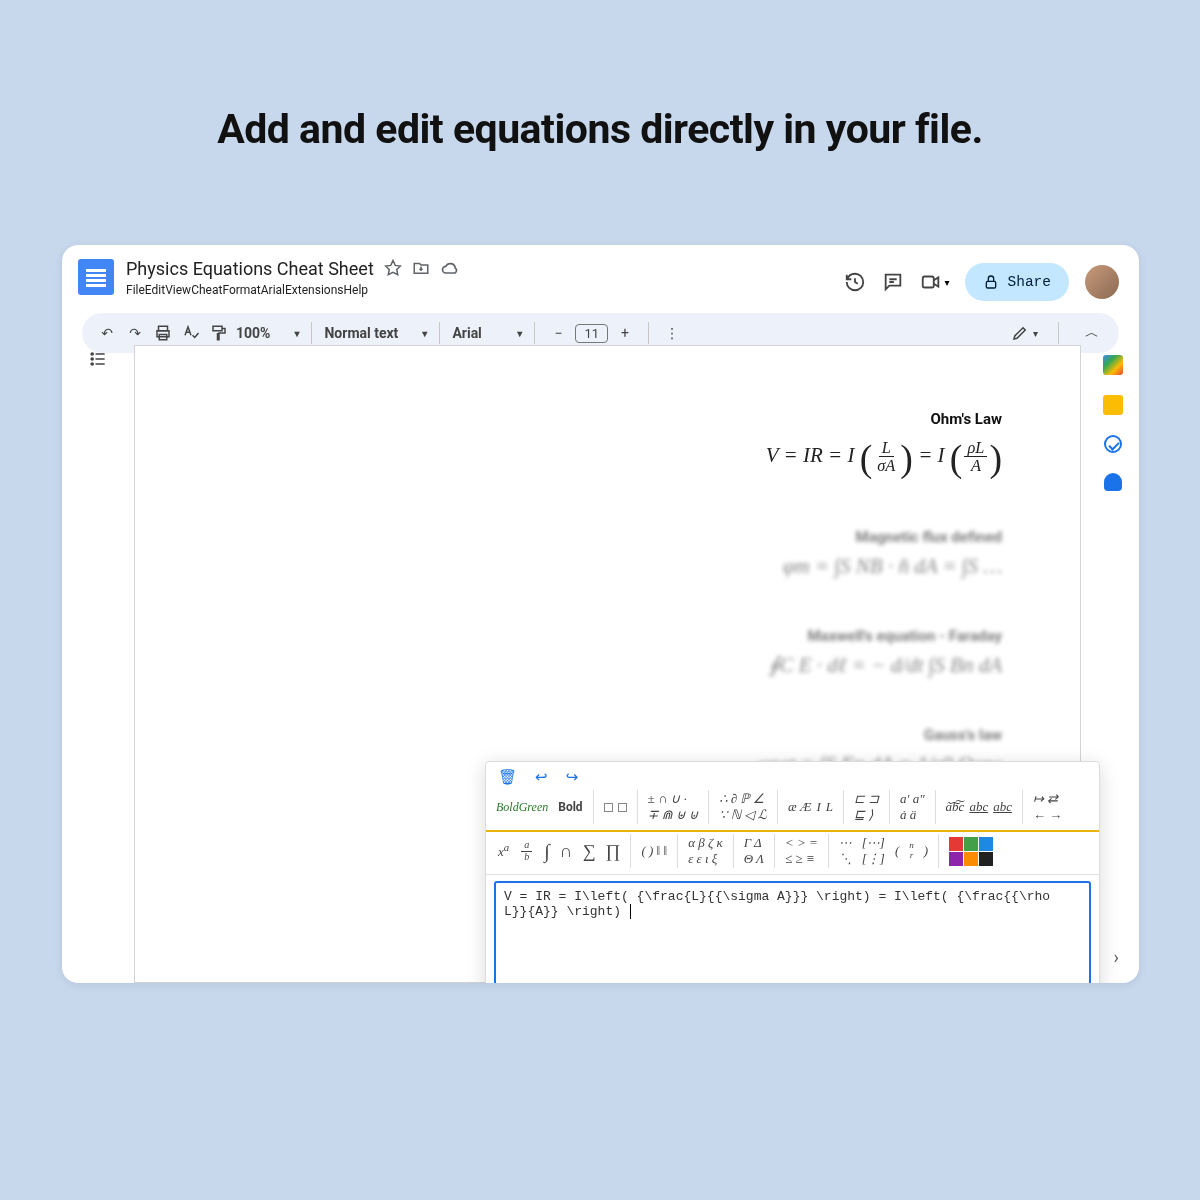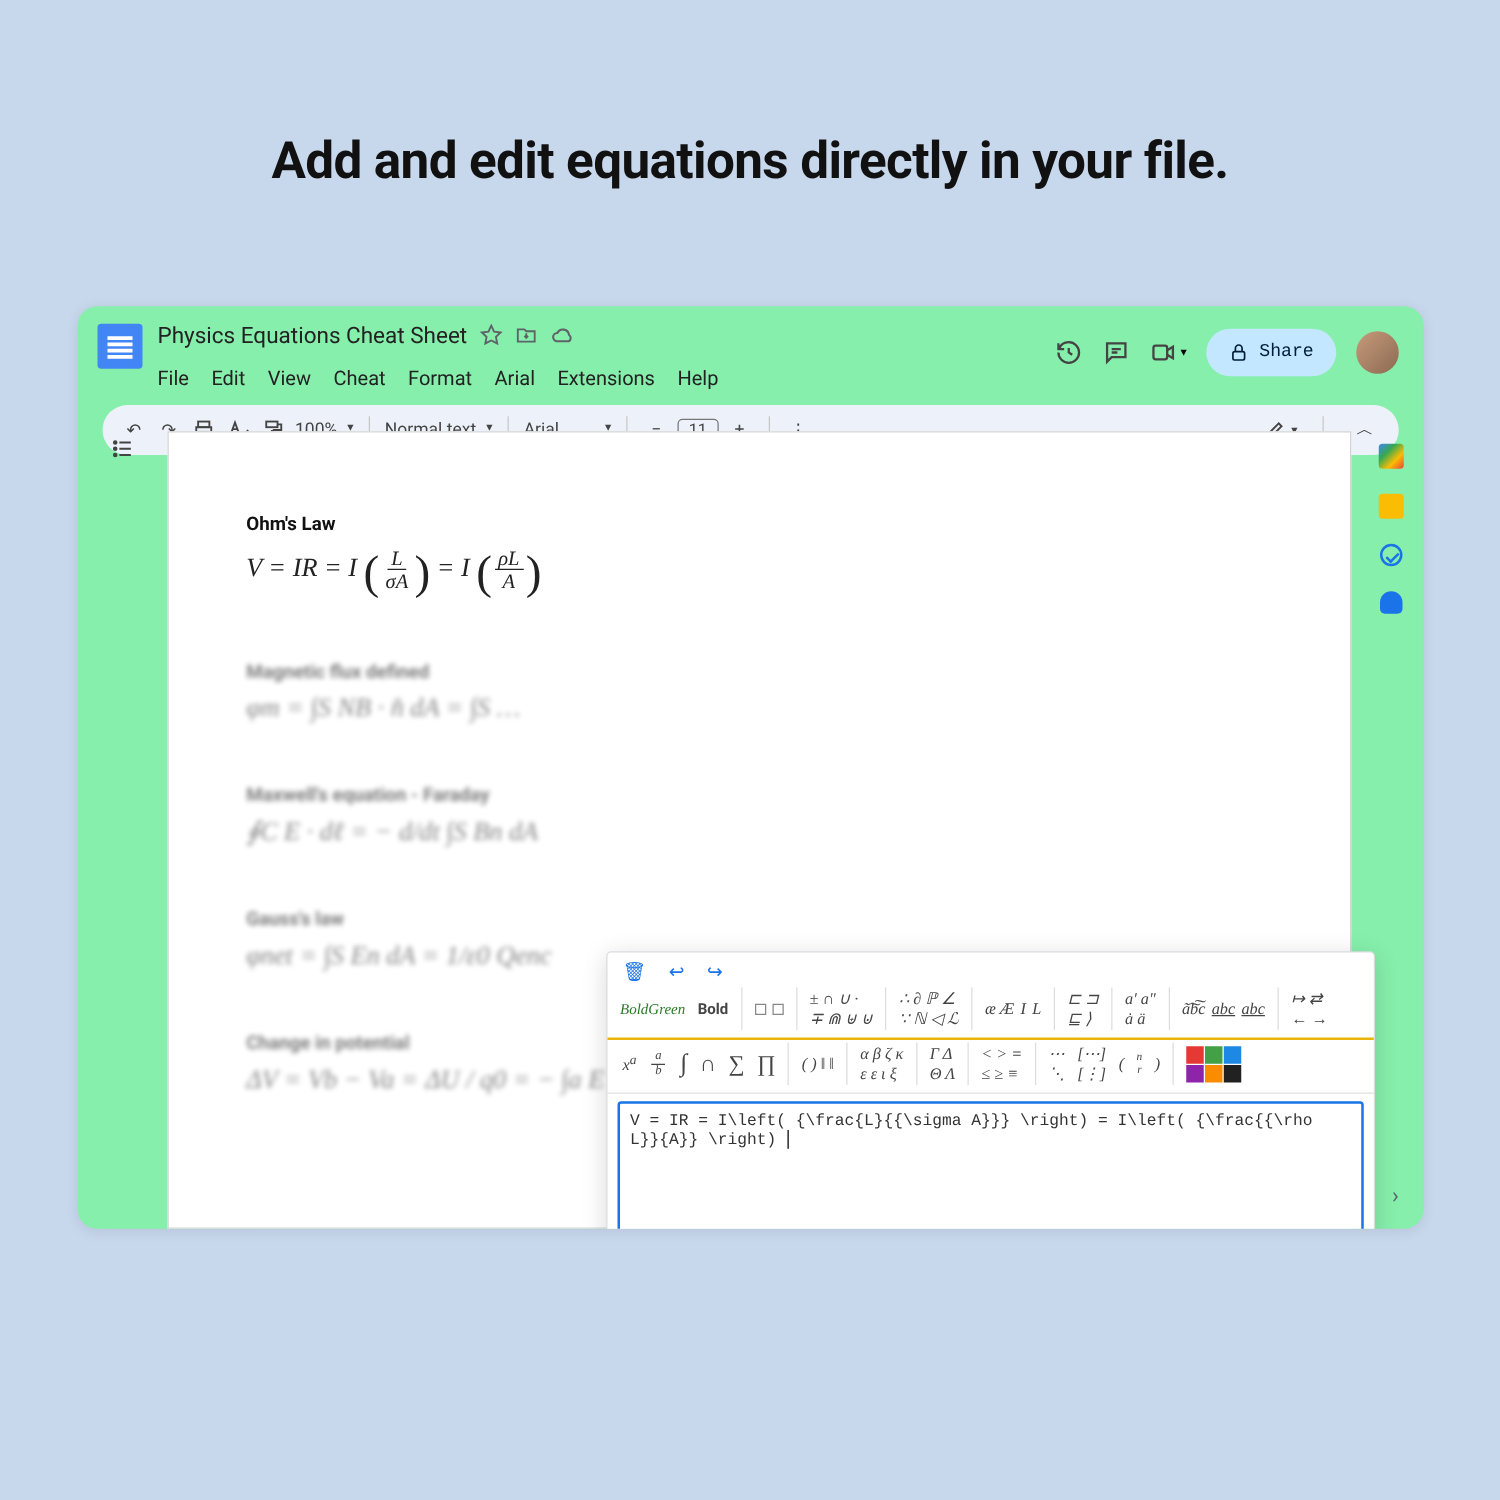--- a/index.html
+++ b/index.html
@@ -17,59 +17,59 @@
   text-align: center;
   font-size: 41px;
   font-weight: 700;
   color: #111;
   letter-spacing: -0.5px;
 }
 .app-window {
   position: absolute;
   top: 245px; left: 62px;
   width: 1077px; height: 738px;
-  background: #86efac;
+  background: #ffffff;
   border-radius: 16px;
   box-shadow: 0 2px 10px rgba(0,0,0,0.08);
   overflow: hidden;
 }
 .titlebar { display: flex; align-items: flex-start; padding: 10px 12px 0 12px; }
 .doc-icon {
   width: 36px; height: 36px; background: #4285f4; border-radius: 3px;
   margin: 4px 12px 0 4px; position: relative; flex-shrink: 0;
 }
 .doc-icon::before { content:""; position:absolute; left:8px; right:8px; top:10px; height:3px; background:#fff; box-shadow: 0 5px 0 #fff, 0 10px 0 #fff, 0 15px 0 #fff; }
 .titlebar-main { flex:1; }
 .title-row { display:flex; align-items:center; gap:10px; height:26px; }
 .doc-title { font-size:18px; color:#222; }
 .title-icon { color:#5f6368; display:inline-flex; }
-.menu-row { display:flex; gap:18px; margin-top:12px; font-size:16px; color:#222; }
+.menu-row { display:flex; margin-top:2px; font-size:12px; color:#222; }
 .menu-row span { cursor:pointer; }
 .titlebar-right { display:flex; align-items:center; gap:16px; margin-right:8px; margin-top:8px; }
 .share-btn {
   background:#c2e7ff; color:#001d35; border:none; border-radius:20px;
   padding:0 18px; height:38px; font-size:14.5px; font-weight:500;
   display:flex; align-items:center; gap:8px; cursor:pointer;font-family:Liberation Mono, monospace;
 }
 .avatar { width:34px; height:34px; border-radius:50%; background:linear-gradient(135deg,#c89a7b,#8b6a52); flex-shrink:0; }
 .toolbar {
   margin:12px 20px 0 20px; height:40px; background:#edf2fa; border-radius:20px;
   display:flex; align-items:center; gap:6px; padding:0 14px; color:#444; font-size:14px;
 }
 .tb-icon { width:22px; display:flex; justify-content:center; align-items:center; color:#444; }
 .tb-sep { width:1px; height:22px; background:#c7c7c7; margin:0 6px; }
-.tb-text { display:flex; align-items:flex-start; gap:8px; }
+.tb-text { display:flex; align-items:center; gap:24px;font-weight:bold; }
 .font-size-box { border:1px solid #747775; border-radius:4px; padding:1px 8px; font-size:13px; }
 .toolbar-right { margin-left:auto; display:flex; align-items:center; gap:14px; }
 .collapse-btn { width:26px; height:26px; border-radius:50%; display:flex; align-items:center; justify-content:center; }
 .doc-area { position:absolute; top:100px; left:16px; right:58px; bottom:0; display:flex; }
 .outline-btn { width:40px; padding-top:4px; display:flex; justify-content:center; color:#444; }
 .page {
   flex:1; background:#fff; border:1px solid #d4d4d4; margin-top:0; margin-left:16px;
-  padding:64px 62px; position:relative;
+  padding:64px 78px; position:relative;text-align:right;
 }
 .section { margin-bottom:48px; }
 .section-title { font-weight:700; font-size:15px; color:#111; margin-bottom:8px; }
 .eq { font-family:"Times New Roman",serif; font-size:21px; font-style:italic; color:#222; white-space:nowrap; }
 .blurred { filter: blur(2.2px); opacity:0.55; }
 .blurred .section-title { filter:none; }
 .sidebar {
   position:absolute; top:100px; right:0; width:52px; bottom:0;
   display:flex; flex-direction:column; align-items:center; gap:20px; padding-top:10px;
 }

